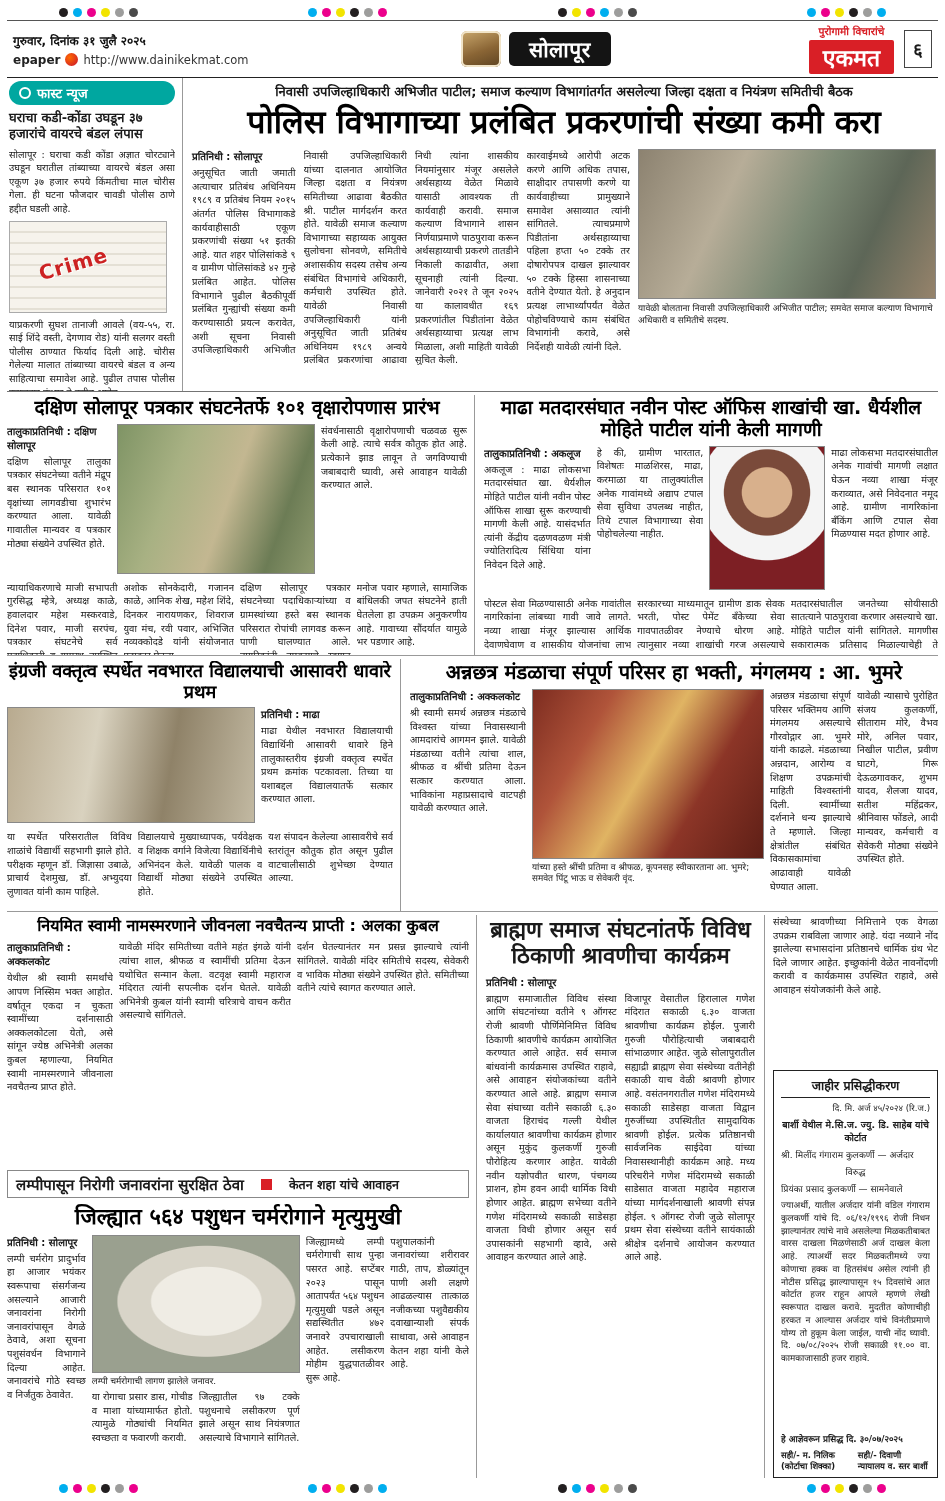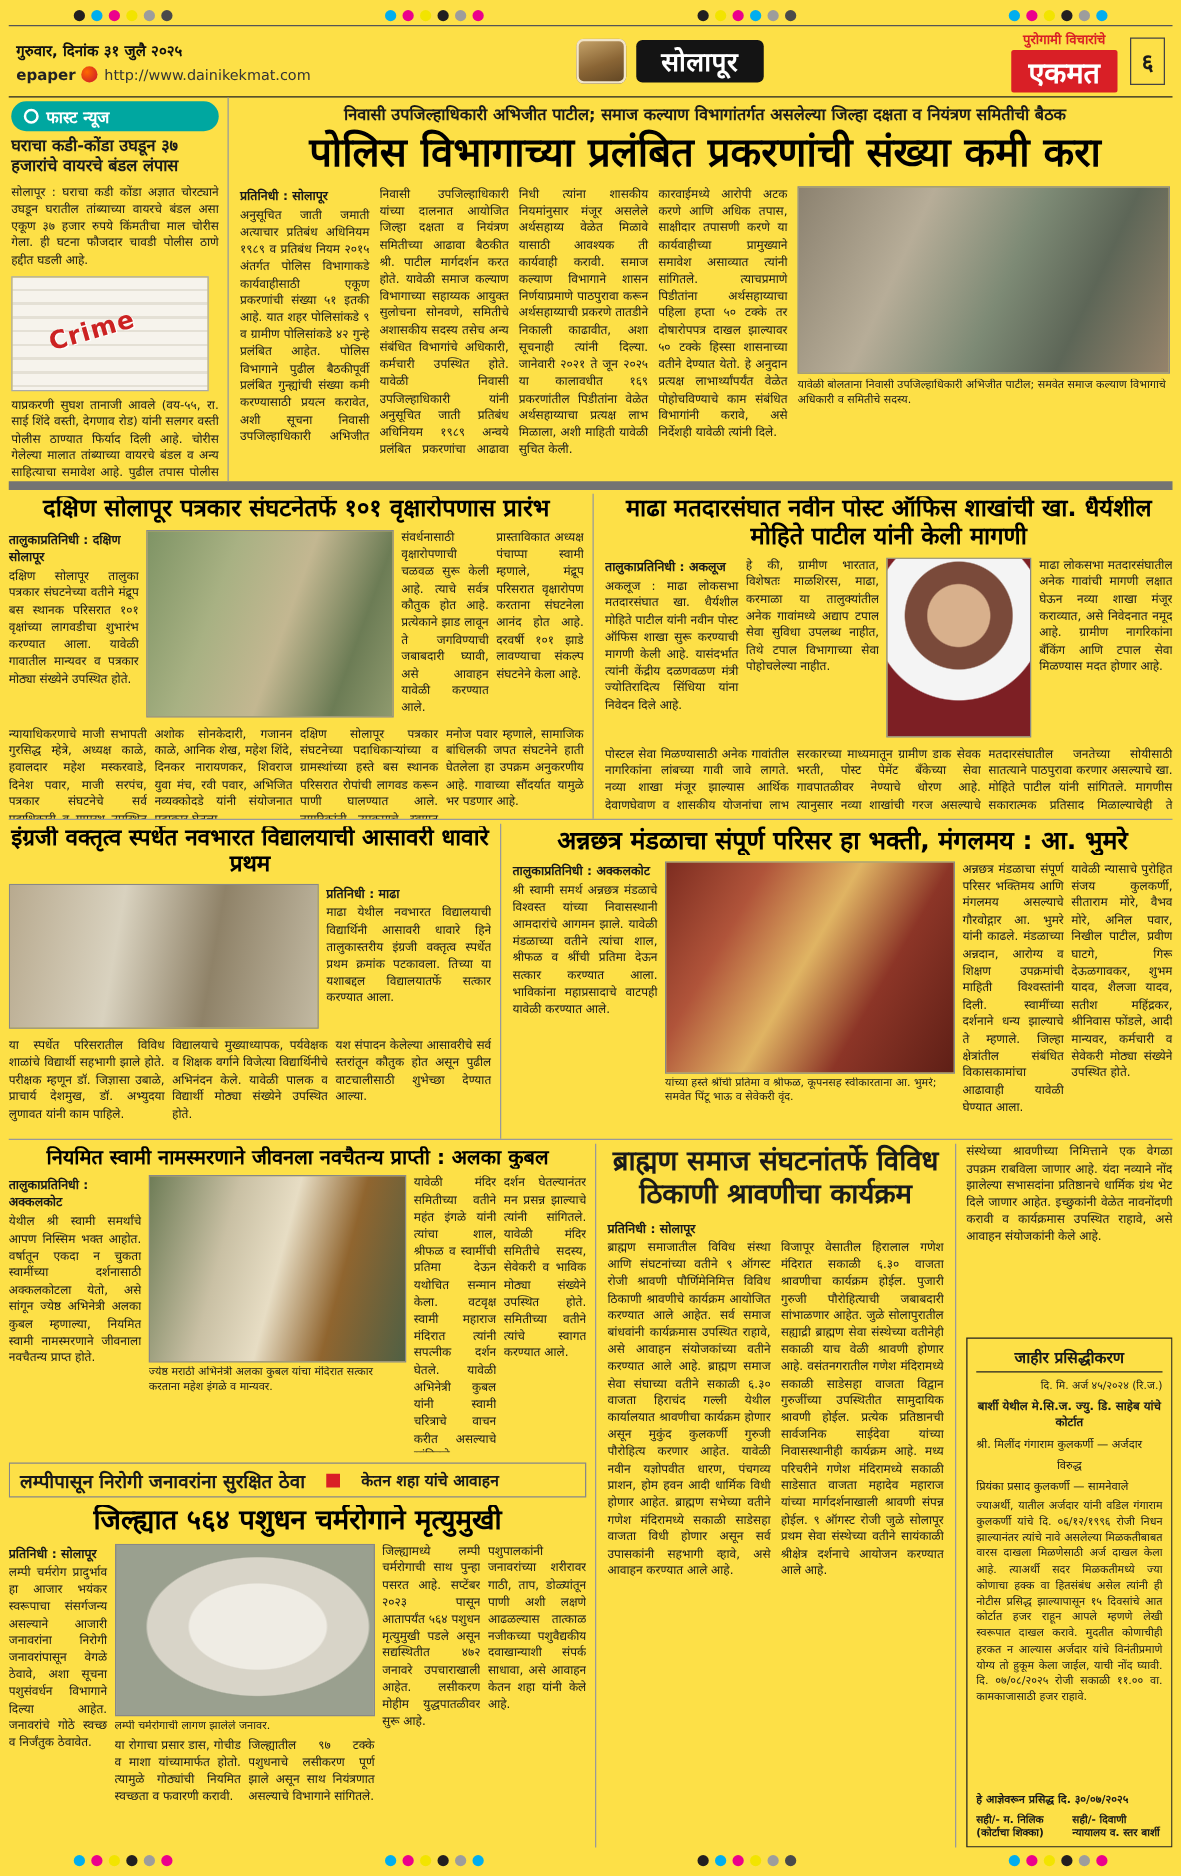--- a/index.html
+++ b/index.html
@@ -1,19 +1,19 @@
 <!DOCTYPE html>
 <html><head>
 <meta charset="utf-8">
 <title>epaper</title>
 <style>
   * { margin:0; padding:0; box-sizing:border-box; }
   html,body { background:#d8d8d8; }
   body { font-family:"DejaVu Sans","Liberation Sans",sans-serif; }
-  .sheet { position:relative; width:945px; height:1501px; margin:0 auto; background:#fde047; color:#1a1a1a; padding:4px 7px; overflow:hidden; }
+  .sheet { position:relative; width:945px; height:1501px; margin:0 auto; background:#ffffff; color:#1a1a1a; padding:4px 7px; overflow:hidden; }
 
   
   .regrow { display:flex; justify-content:space-between; align-items:center; height:16px; padding:0 52px; }
   .regrow.bottom { position:absolute; left:7px; right:7px; bottom:5px; }
   .reggroup { display:flex; gap:5px; }
   .dot { width:9px; height:9px; border-radius:50%; }
   .d1{background:#00aeef}.d2{background:#ec008c}.d3{background:#f2e400}.d4{background:#231f20}.d5{background:#9d9d9c}.d6{background:#4a4a4a}
 
   
   .mast { display:flex; align-items:center; justify-content:space-between; border-top:1px solid #555; border-bottom:1.5px solid #222; height:58px; padding:2px 6px; }
@@ -32,21 +32,21 @@
   .brand { background:#d91f26; color:#fff; font-size:23px; font-weight:bold; padding:1px 14px; border-radius:2px; }
   .pageno { width:28px; height:38px; border:1.5px solid #444; display:flex; align-items:center; justify-content:center; font-size:18px; font-weight:bold; }
 
   
   .bc { font-size:9.6px; line-height:1.42; text-align:justify; overflow:hidden; }
   .byline { font-size:10px; font-weight:bold; margin-bottom:3px; }
   .caption { font-size:8.8px; font-weight:normal; line-height:1.3; overflow:hidden; }
   .photo { background:#b9b2a4; border:1px solid #888; flex:none; }
 
   
-  .toprow { display:flex; height:314px; border-bottom:7px solid #737373;justify-content:space-between; }
+  .toprow { display:flex; height:314px; border-bottom:1px solid #737373;justify-content:space-between; }
   .fastnews { width:176px; border-right:1px solid #999; padding:3px 7px 2px 2px; overflow:hidden; }
   .fn-head { display:flex; align-items:center; gap:6px; background:#00a7a0; color:#fff; border-radius:12px; padding:3px 10px; font-size:13px; font-weight:bold; margin-bottom:5px; }
   .fn-icon { width:12px; height:12px; border-radius:50%; border:2px solid #fff; display:inline-block; }
   .fn-hl { font-size:13px; line-height:1.25; font-weight:bold; margin-bottom:5px; }
   .crimebox { width:158px; height:92px; border:1px solid #aaa; margin:5px 0; background:repeating-linear-gradient(#f6f3ec 0 9px,#e4e0d5 9px 11px); position:relative; overflow:hidden; }
   .crimetxt { position:absolute; left:28px; top:30px; transform:rotate(-16deg); color:#c22; font-size:20px; font-weight:bold; letter-spacing:1px; text-shadow:1px 1px 0 #fff; }
 
   .lead { flex:1; padding:2px 2px 2px 9px; overflow:hidden; }
   .kicker { font-size:13px; font-weight:bold; text-align:center; margin:2px 0 5px; }
   .h-lead { font-size:32px; line-height:1.1; text-align:center; font-weight:bold; color:#000; margin-bottom:9px; }
@@ -220,21 +220,20 @@
   <div class="row r2">
     <article class="tree">
       <h2 class="h2a">दक्षिण सोलापूर पत्रकार संघटनेतर्फे १०१ वृक्षारोपणास प्रारंभ</h2>
       <div class="flexrow tree-r1">
         <div class="tree-c1">
           <div class="byline">तालुकाप्रतिनिधी : दक्षिण सोलापूर</div>
           <p class="bc" style="height:128px">दक्षिण सोलापूर तालुका पत्रकार संघटनेच्या वतीने मंद्रूप बस स्थानक परिसरात १०१ वृक्षांच्या लागवडीचा शुभारंभ करण्यात आला. यावेळी गावातील मान्यवर व पत्रकार मोठ्या संख्येने उपस्थित होते.</p>
         </div>
         <div class="photo tree-photo"></div>
         <p class="bc">संवर्धनासाठी वृक्षारोपणाची चळवळ सुरू केली आहे. त्याचे सर्वत्र कौतुक होत आहे. प्रत्येकाने झाड लावून ते जगविण्याची जबाबदारी घ्यावी, असे आवाहन यावेळी करण्यात आले.</p>
-        <p class="bc">प्रास्ताविकात अध्यक्ष पंचाप्पा स्वामी म्हणाले, मंद्रूप परिसरात वृक्षारोपण करताना संघटनेला आनंद होत आहे. दरवर्षी १०१ झाडे लावण्याचा संकल्प संघटनेने केला आहे.</p>
       </div>
       <div class="flexrow tree-r2">
         <p class="bc">न्यायाधिकरणाचे माजी सभापती गुरसिद्ध म्हेत्रे, अध्यक्ष काळे, हवालदार महेश मस्करवाडे, दिनेश पवार, माजी सरपंच, पत्रकार संघटनेचे सर्व पदाधिकारी व ग्रामस्थ उपस्थित होते.</p>
         <p class="bc">अशोक सोनकेदारी, गजानन काळे, आनिक शेख, महेश शिंदे, दिनकर नारायणकर, शिवराज युवा मंच, रवी पवार, अभिजित नव्यक्कोदडे यांनी संयोजनात पुढाकार घेतला.</p>
         <p class="bc">दक्षिण सोलापूर पत्रकार संघटनेच्या पदाधिकाऱ्यांच्या व ग्रामस्थांच्या हस्ते बस स्थानक परिसरात रोपांची लागवड करून पाणी घालण्यात आले. नागरिकांनी उपक्रमाचे स्वागत केले.</p>
         <p class="bc">मनोज पवार म्हणाले, सामाजिक बांधिलकी जपत संघटनेने हाती घेतलेला हा उपक्रम अनुकरणीय आहे. गावाच्या सौंदर्यात यामुळे भर पडणार आहे.</p>
       </div>
     </article>
 
     <article class="post">
@@ -291,24 +290,20 @@
   </div>
 
   <div class="row r4">
     <div class="r4l">
       <article>
         <h2 class="h2a alka-h">नियमित स्वामी नामस्मरणाने जीवनला नवचैतन्य प्राप्ती : अलका कुबल</h2>
         <div class="flexrow alka-row">
           <div class="alka-c1">
             <div class="byline">तालुकाप्रतिनिधी : अक्कलकोट</div>
             <p class="bc" style="height:196px">येथील श्री स्वामी समर्थांचे आपण निस्सिम भक्त आहोत. वर्षातून एकदा न चुकता स्वामींच्या दर्शनासाठी अक्कलकोटला येतो, असे सांगून ज्येष्ठ अभिनेत्री अलका कुबल म्हणाल्या, नियमित स्वामी नामस्मरणाने जीवनाला नवचैतन्य प्राप्त होते.</p>
-          </div>
-          <div class="alka-pb">
-            <div class="photo alka-photo"></div>
-            <div class="caption">ज्येष्ठ मराठी अभिनेत्री अलका कुबल यांचा मंदिरात सत्कार करताना महेश इंगळे व मान्यवर.</div>
           </div>
           <p class="bc">यावेळी मंदिर समितीच्या वतीने महंत इंगळे यांनी त्यांचा शाल, श्रीफळ व स्वामींची प्रतिमा देऊन यथोचित सन्मान केला. वटवृक्ष स्वामी महाराज मंदिरात त्यांनी सपत्नीक दर्शन घेतले. यावेळी अभिनेत्री कुबल यांनी स्वामी चरित्राचे वाचन करीत असल्याचे सांगितले.</p>
           <p class="bc">दर्शन घेतल्यानंतर मन प्रसन्न झाल्याचे त्यांनी सांगितले. यावेळी मंदिर समितीचे सदस्य, सेवेकरी व भाविक मोठ्या संख्येने उपस्थित होते. समितीच्या वतीने त्यांचे स्वागत करण्यात आले.</p>
         </div>
       </article>
 
       <div class="band">
         <span class="band-t">लम्पीपासून निरोगी जनावरांना सुरक्षित ठेवा</span>
         <span class="band-sq"></span>
         <span class="band-s">केतन शहा यांचे आवाहन</span>

